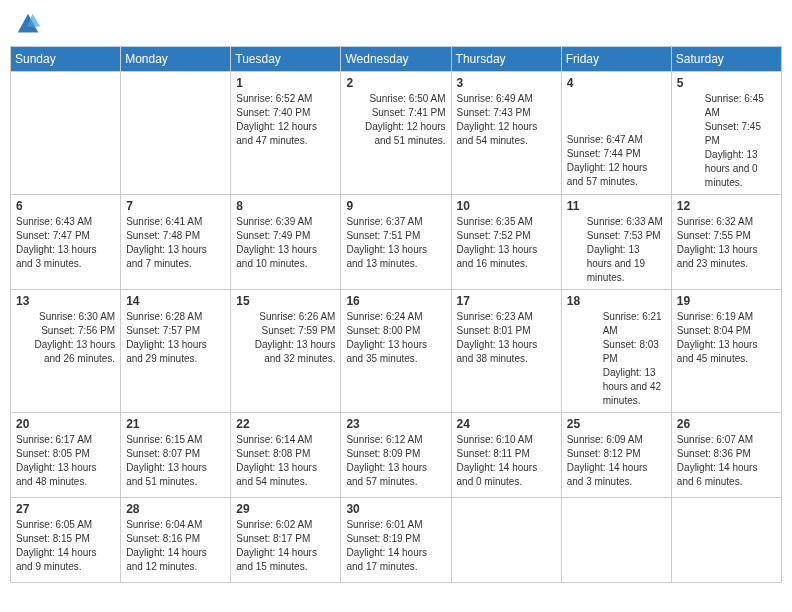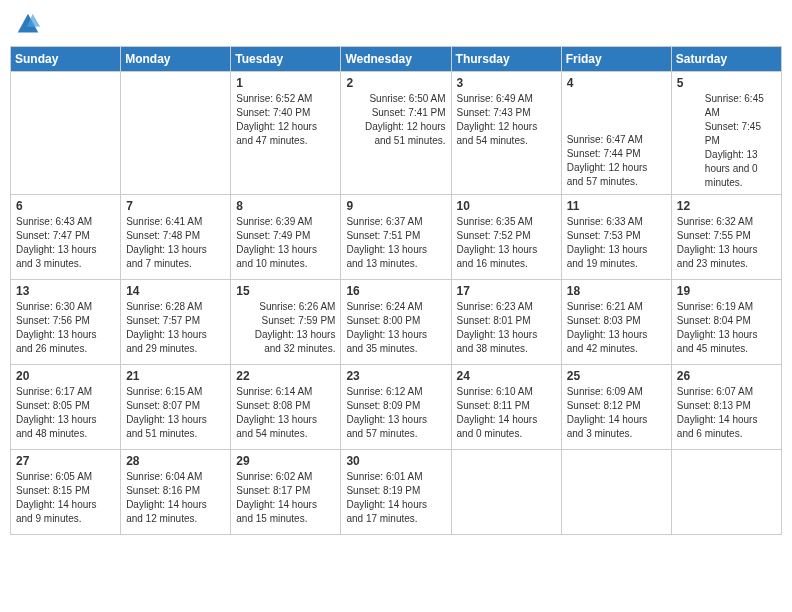--- a/index.html
+++ b/index.html
@@ -48,21 +48,21 @@
     }
     .calendar {
       width: 100%;
       border-collapse: collapse;
       table-layout: fixed;
     }
     .calendar th {
       background-color: #2e7abf;
       color: #fff;
       font-size: 12px;
-      font-weight: bold;
+      font-weight: normal;
       padding: 5px 4px;
       text-align: left;
       border: 1px solid #ccc;
     }
     .calendar td {
       border: 1px solid #ccc;
       vertical-align: top;
       padding: 4px 5px;
       font-size: 10.5px;
       color: #333;
@@ -175,35 +175,35 @@
 Daylight: 13 hours and 13 minutes.</div>
         </td>
         <td>
           <div class="day-number">10</div>
           <div class="day-info" style="white-space: pre-line;">Sunrise: 6:35 AM
 Sunset: 7:52 PM
 Daylight: 13 hours and 16 minutes.</div>
         </td>
         <td>
           <div class="day-number">11</div>
-          <div class="day-info" style="white-space: pre-line;">Sunrise: 6:33 AM
+          <div class="day-info" style="white-space: pre-line; margin-left: 20px;">Sunrise: 6:33 AM
 Sunset: 7:53 PM
 Daylight: 13 hours and 19 minutes.</div>
         </td>
         <td>
           <div class="day-number">12</div>
           <div class="day-info" style="white-space: pre-line;">Sunrise: 6:32 AM
 Sunset: 7:55 PM
 Daylight: 13 hours and 23 minutes.</div>
         </td>
       </tr>
       <tr>
         <td>
           <div class="day-number">13</div>
-          <div class="day-info" style="white-space: pre-line;">Sunrise: 6:30 AM
+          <div class="day-info" style="white-space: pre-line; text-align: right;">Sunrise: 6:30 AM
 Sunset: 7:56 PM
 Daylight: 13 hours and 26 minutes.</div>
         </td>
         <td>
           <div class="day-number">14</div>
           <div class="day-info" style="white-space: pre-line;">Sunrise: 6:28 AM
 Sunset: 7:57 PM
 Daylight: 13 hours and 29 minutes.</div>
         </td>
         <td>
@@ -219,21 +219,21 @@
 Daylight: 13 hours and 35 minutes.</div>
         </td>
         <td>
           <div class="day-number">17</div>
           <div class="day-info" style="white-space: pre-line;">Sunrise: 6:23 AM
 Sunset: 8:01 PM
 Daylight: 13 hours and 38 minutes.</div>
         </td>
         <td>
           <div class="day-number">18</div>
-          <div class="day-info" style="white-space: pre-line;">Sunrise: 6:21 AM
+          <div class="day-info" style="white-space: pre-line; margin-left: 36px;">Sunrise: 6:21 AM
 Sunset: 8:03 PM
 Daylight: 13 hours and 42 minutes.</div>
         </td>
         <td>
           <div class="day-number">19</div>
           <div class="day-info" style="white-space: pre-line;">Sunrise: 6:19 AM
 Sunset: 8:04 PM
 Daylight: 13 hours and 45 minutes.</div>
         </td>
       </tr>
@@ -270,21 +270,21 @@
         </td>
         <td>
           <div class="day-number">25</div>
           <div class="day-info" style="white-space: pre-line;">Sunrise: 6:09 AM
 Sunset: 8:12 PM
 Daylight: 14 hours and 3 minutes.</div>
         </td>
         <td>
           <div class="day-number">26</div>
           <div class="day-info" style="white-space: pre-line;">Sunrise: 6:07 AM
-Sunset: 8:13 PM
+Sunset: 8:36 PM
 Daylight: 14 hours and 6 minutes.</div>
         </td>
       </tr>
       <tr>
         <td>
           <div class="day-number">27</div>
           <div class="day-info" style="white-space: pre-line;">Sunrise: 6:05 AM
 Sunset: 8:15 PM
 Daylight: 14 hours and 9 minutes.</div>
         </td>

